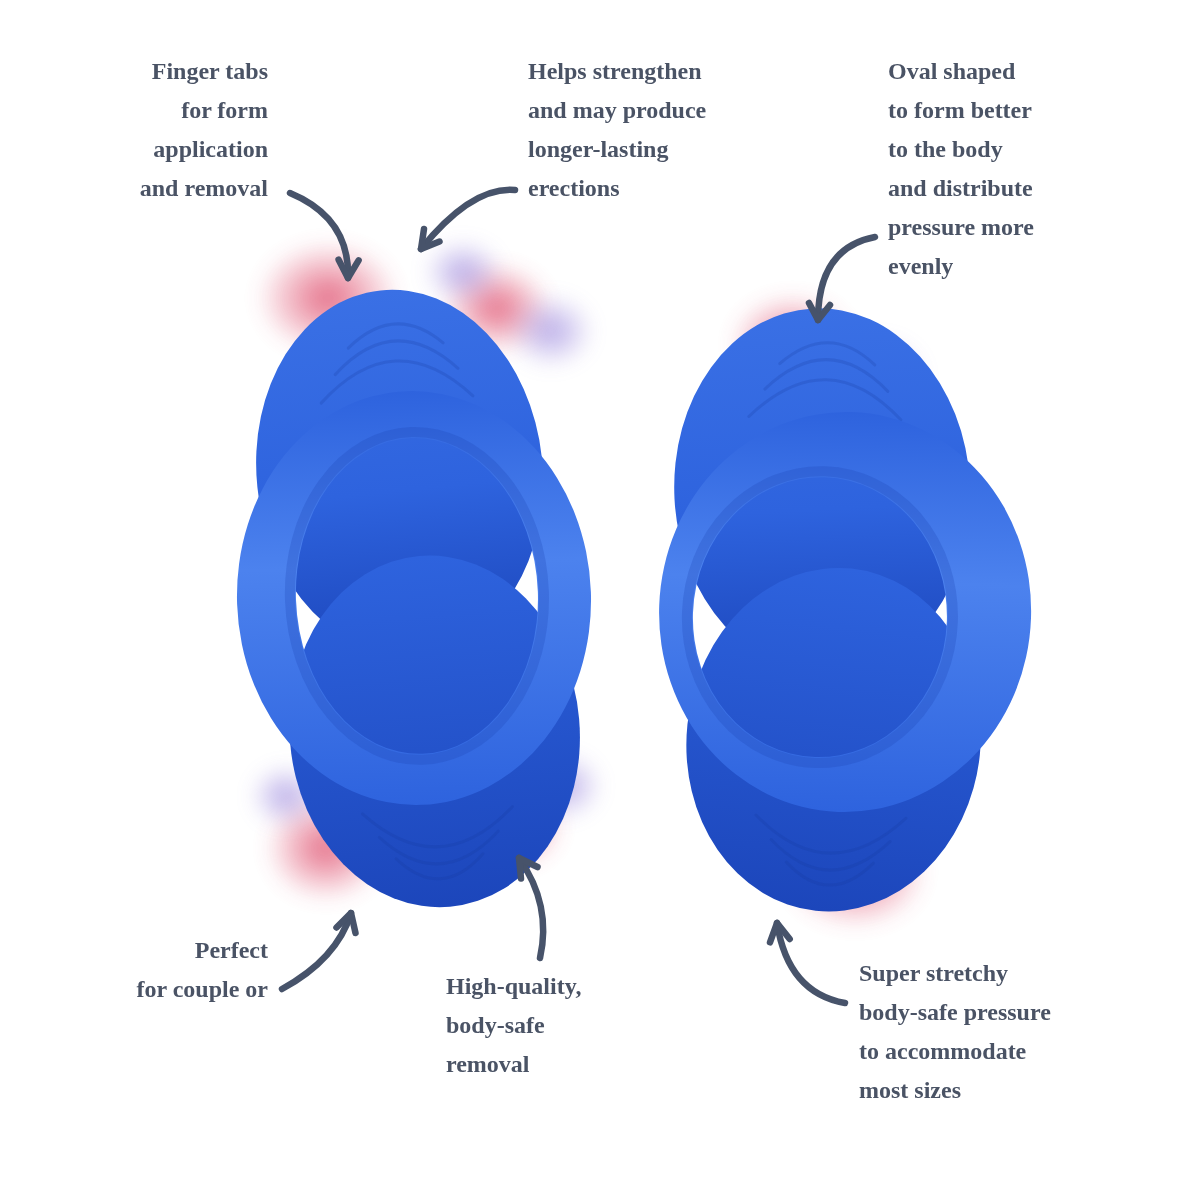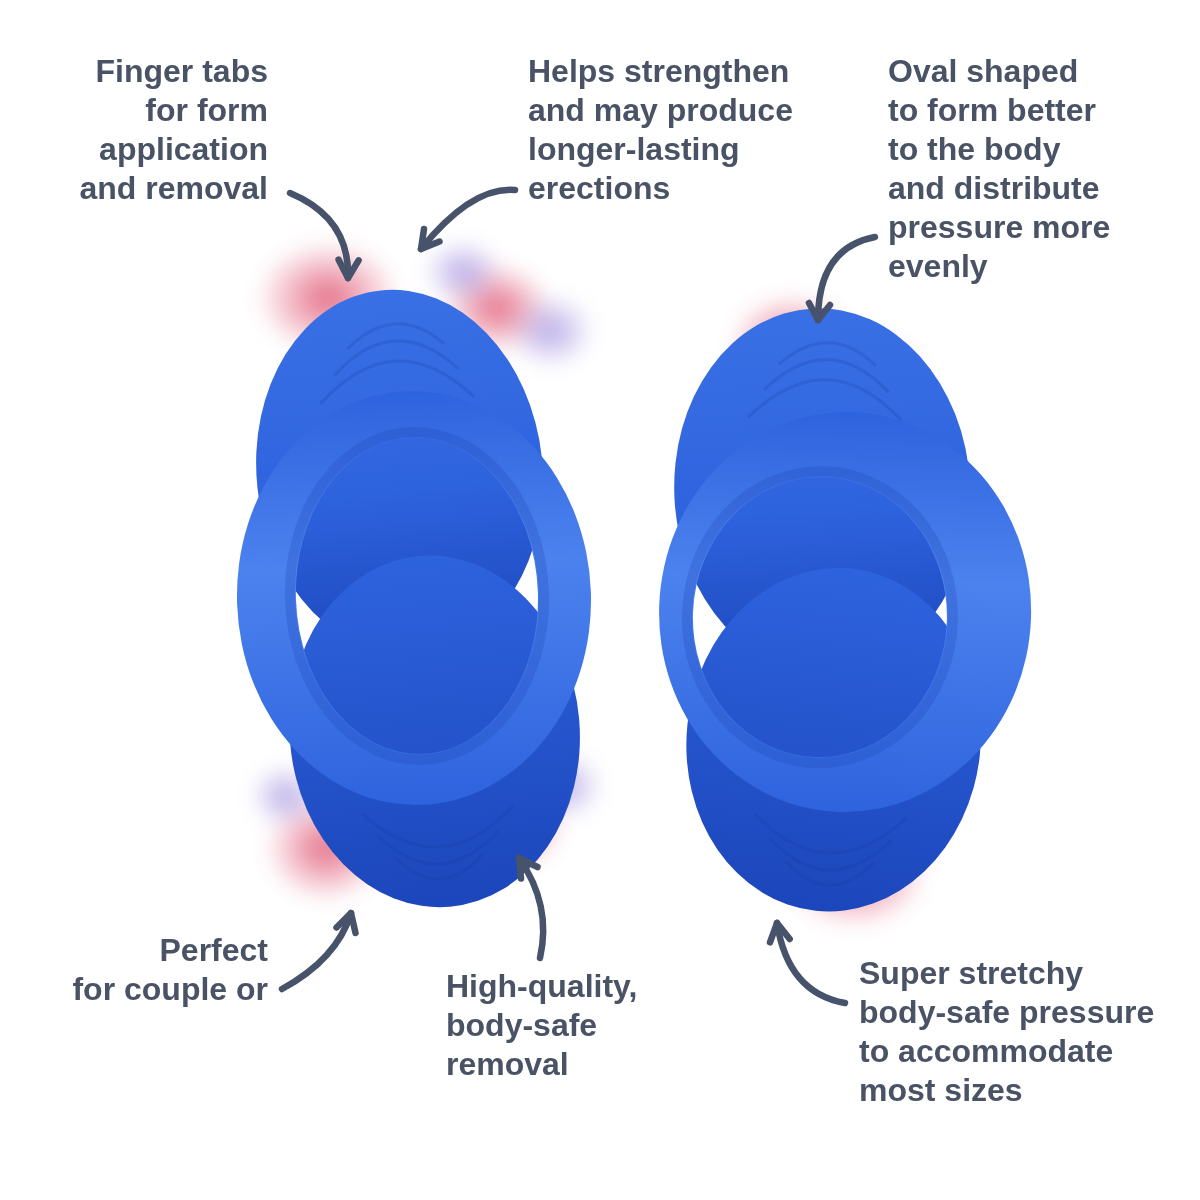--- a/index.html
+++ b/index.html
@@ -14,21 +14,21 @@
   .glow.purple{background:radial-gradient(closest-side, var(--glow-purple,#8a74d8), transparent 72%);opacity:.62;}
   
   .layer{position:absolute;left:0;top:0;width:1200px;height:1200px;}
   .arrow-line{fill:none;stroke:var(--arrow-color,#47536a);stroke-width:6.5;stroke-linecap:round;}
   .arrow-head{fill:none;stroke:var(--arrow-color,#47536a);stroke-width:6.5;stroke-linecap:round;stroke-linejoin:round;}
   .ridge{fill:none;stroke:var(--ridge,#16379c);stroke-width:3;opacity:.20;stroke-linecap:round;}
   .rim{fill:none;stroke:var(--rim-shadow,#1a43b4);stroke-width:10;opacity:.25;}
   
   .note{
     position:absolute;color:var(--text-color,#4a5365);
-    font-size:32px;line-height:39px;font-weight:bold;white-space:nowrap;
+    font-size:24px;line-height:39px;font-weight:bold;white-space:nowrap;font-family:Liberation Serif, serif;
   }
   .note span{display:block;}
   .note.right{text-align:right;}
   #note-finger-tabs{left:0;top:52px;width:268px;}
   #note-strengthen{left:528px;top:52px;}
   #note-oval-shaped{left:888px;top:52px;}
   #note-couple-use{left:0;top:931px;width:268px;text-align:right;}
   #note-high-quality{left:446px;top:967px;}
   #note-stretchy{left:859px;top:954px;}
 </style>

